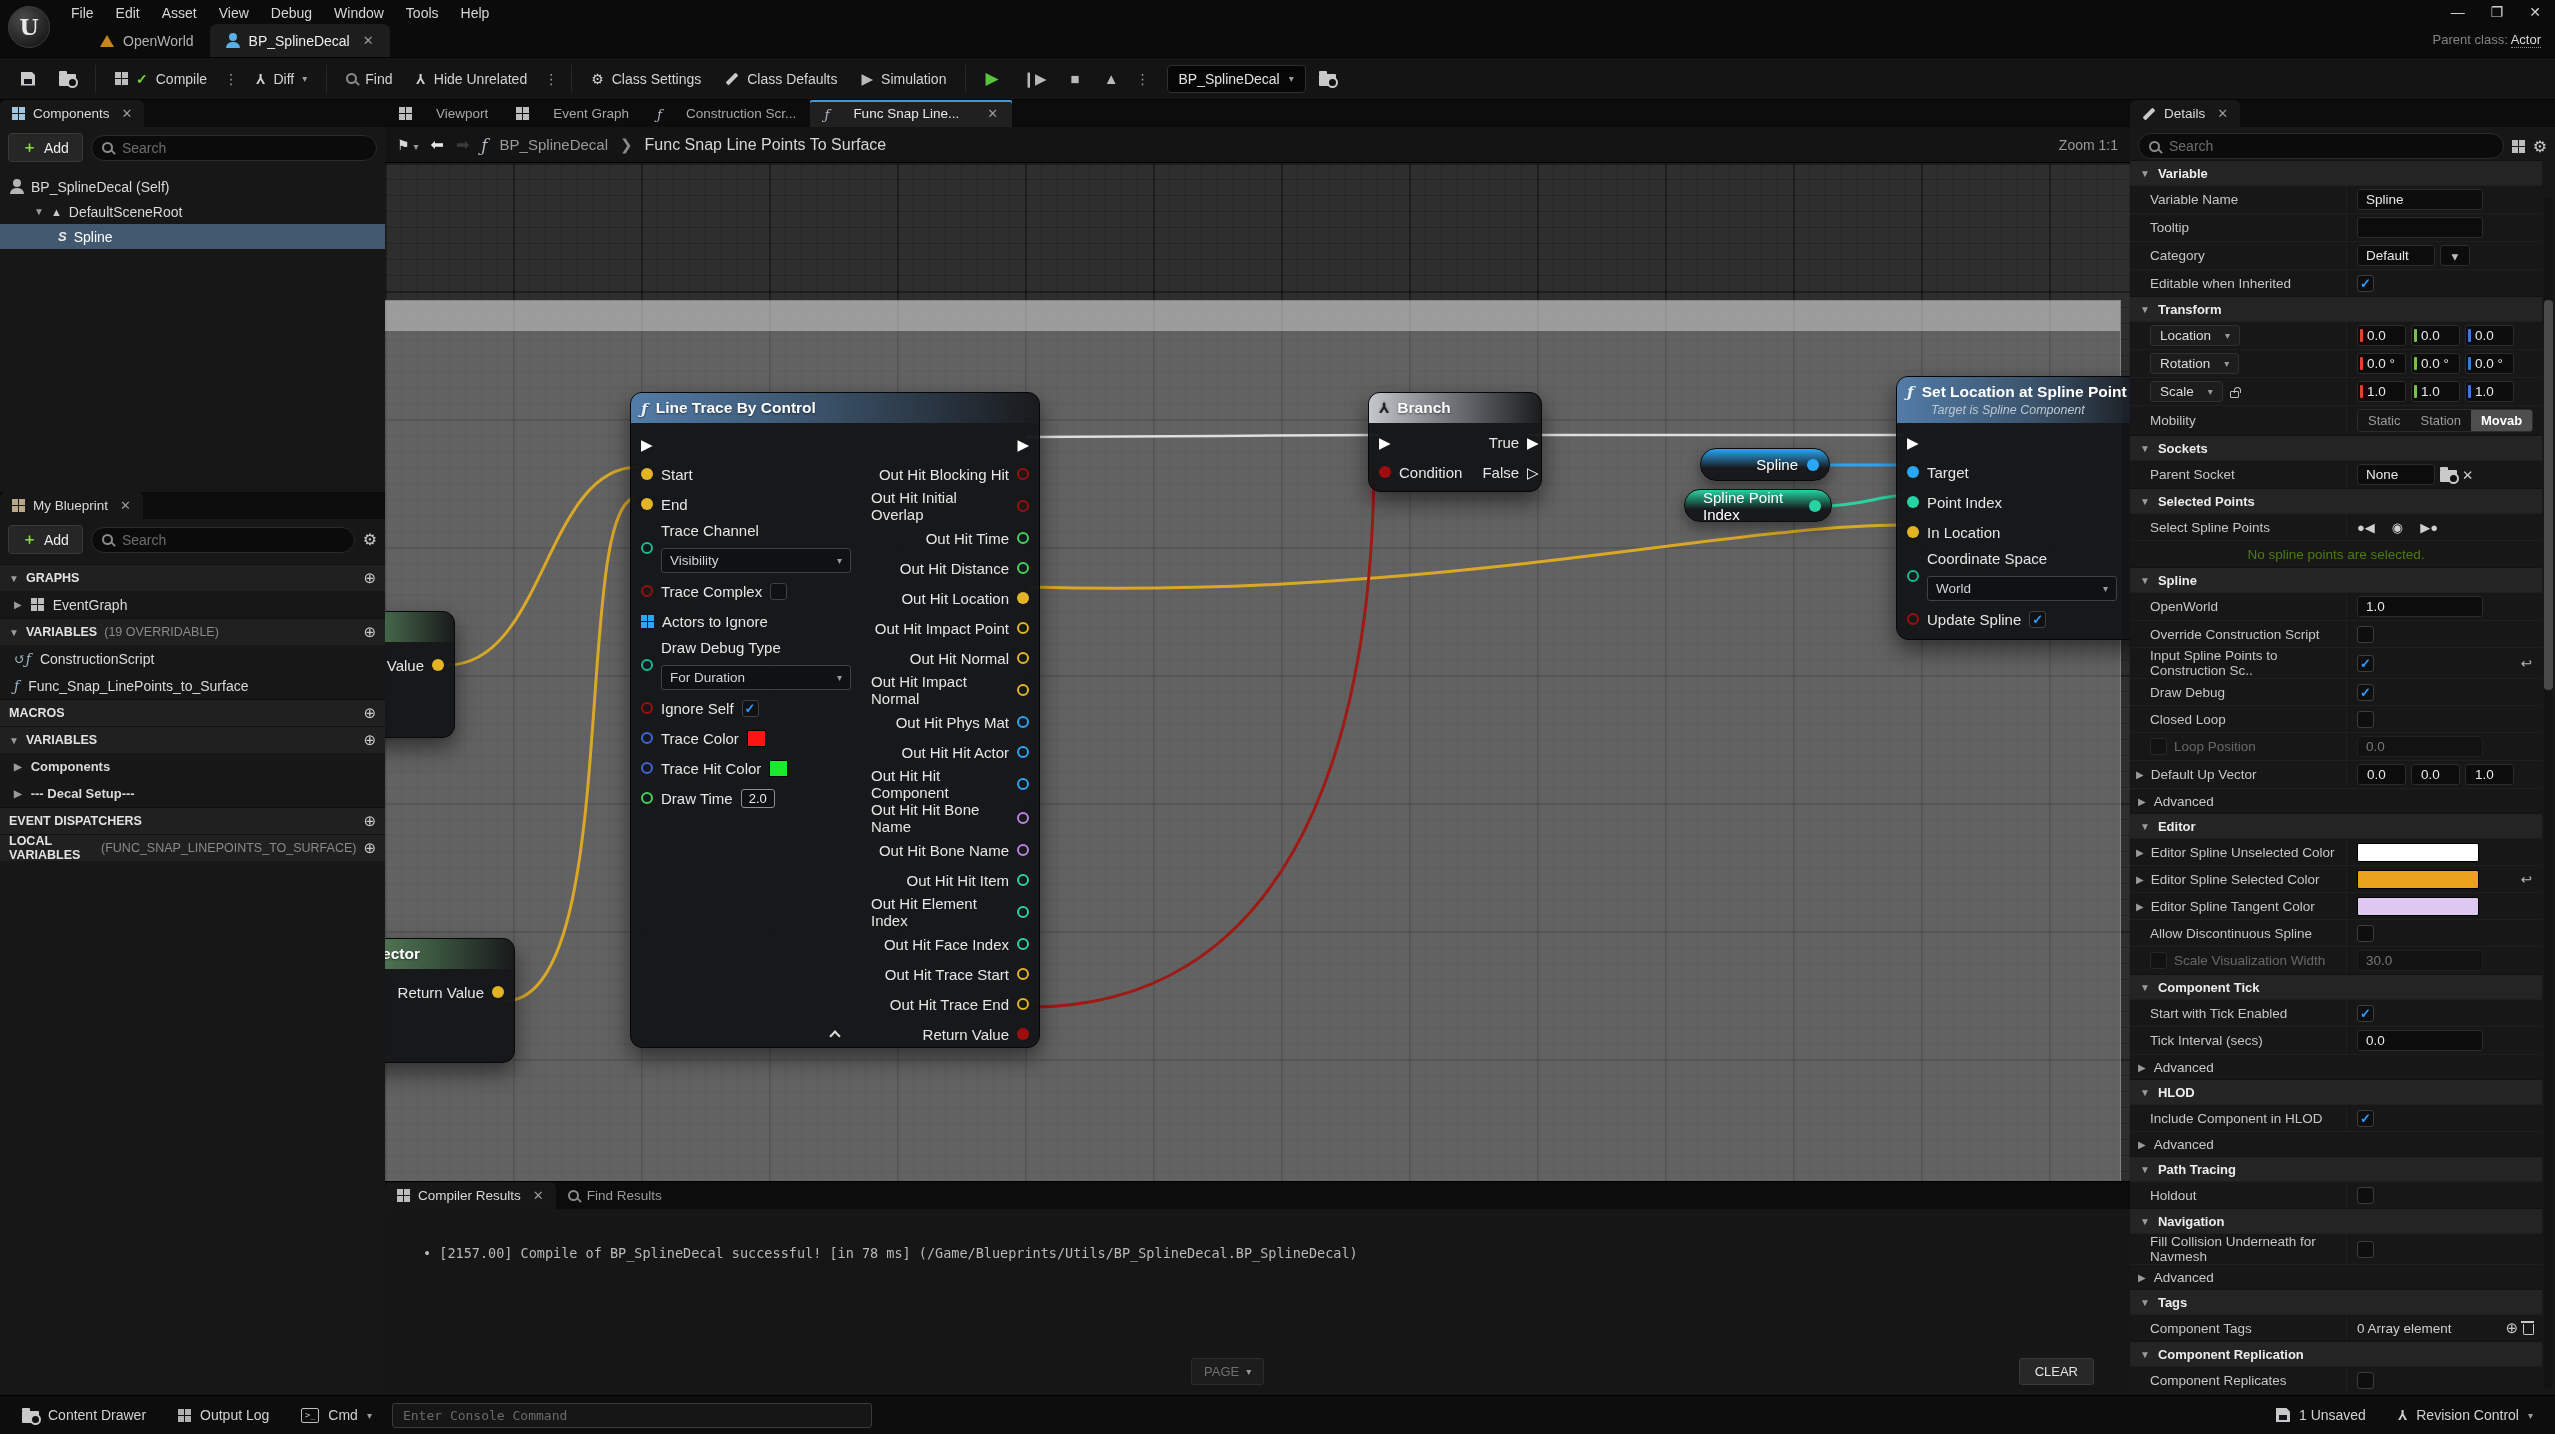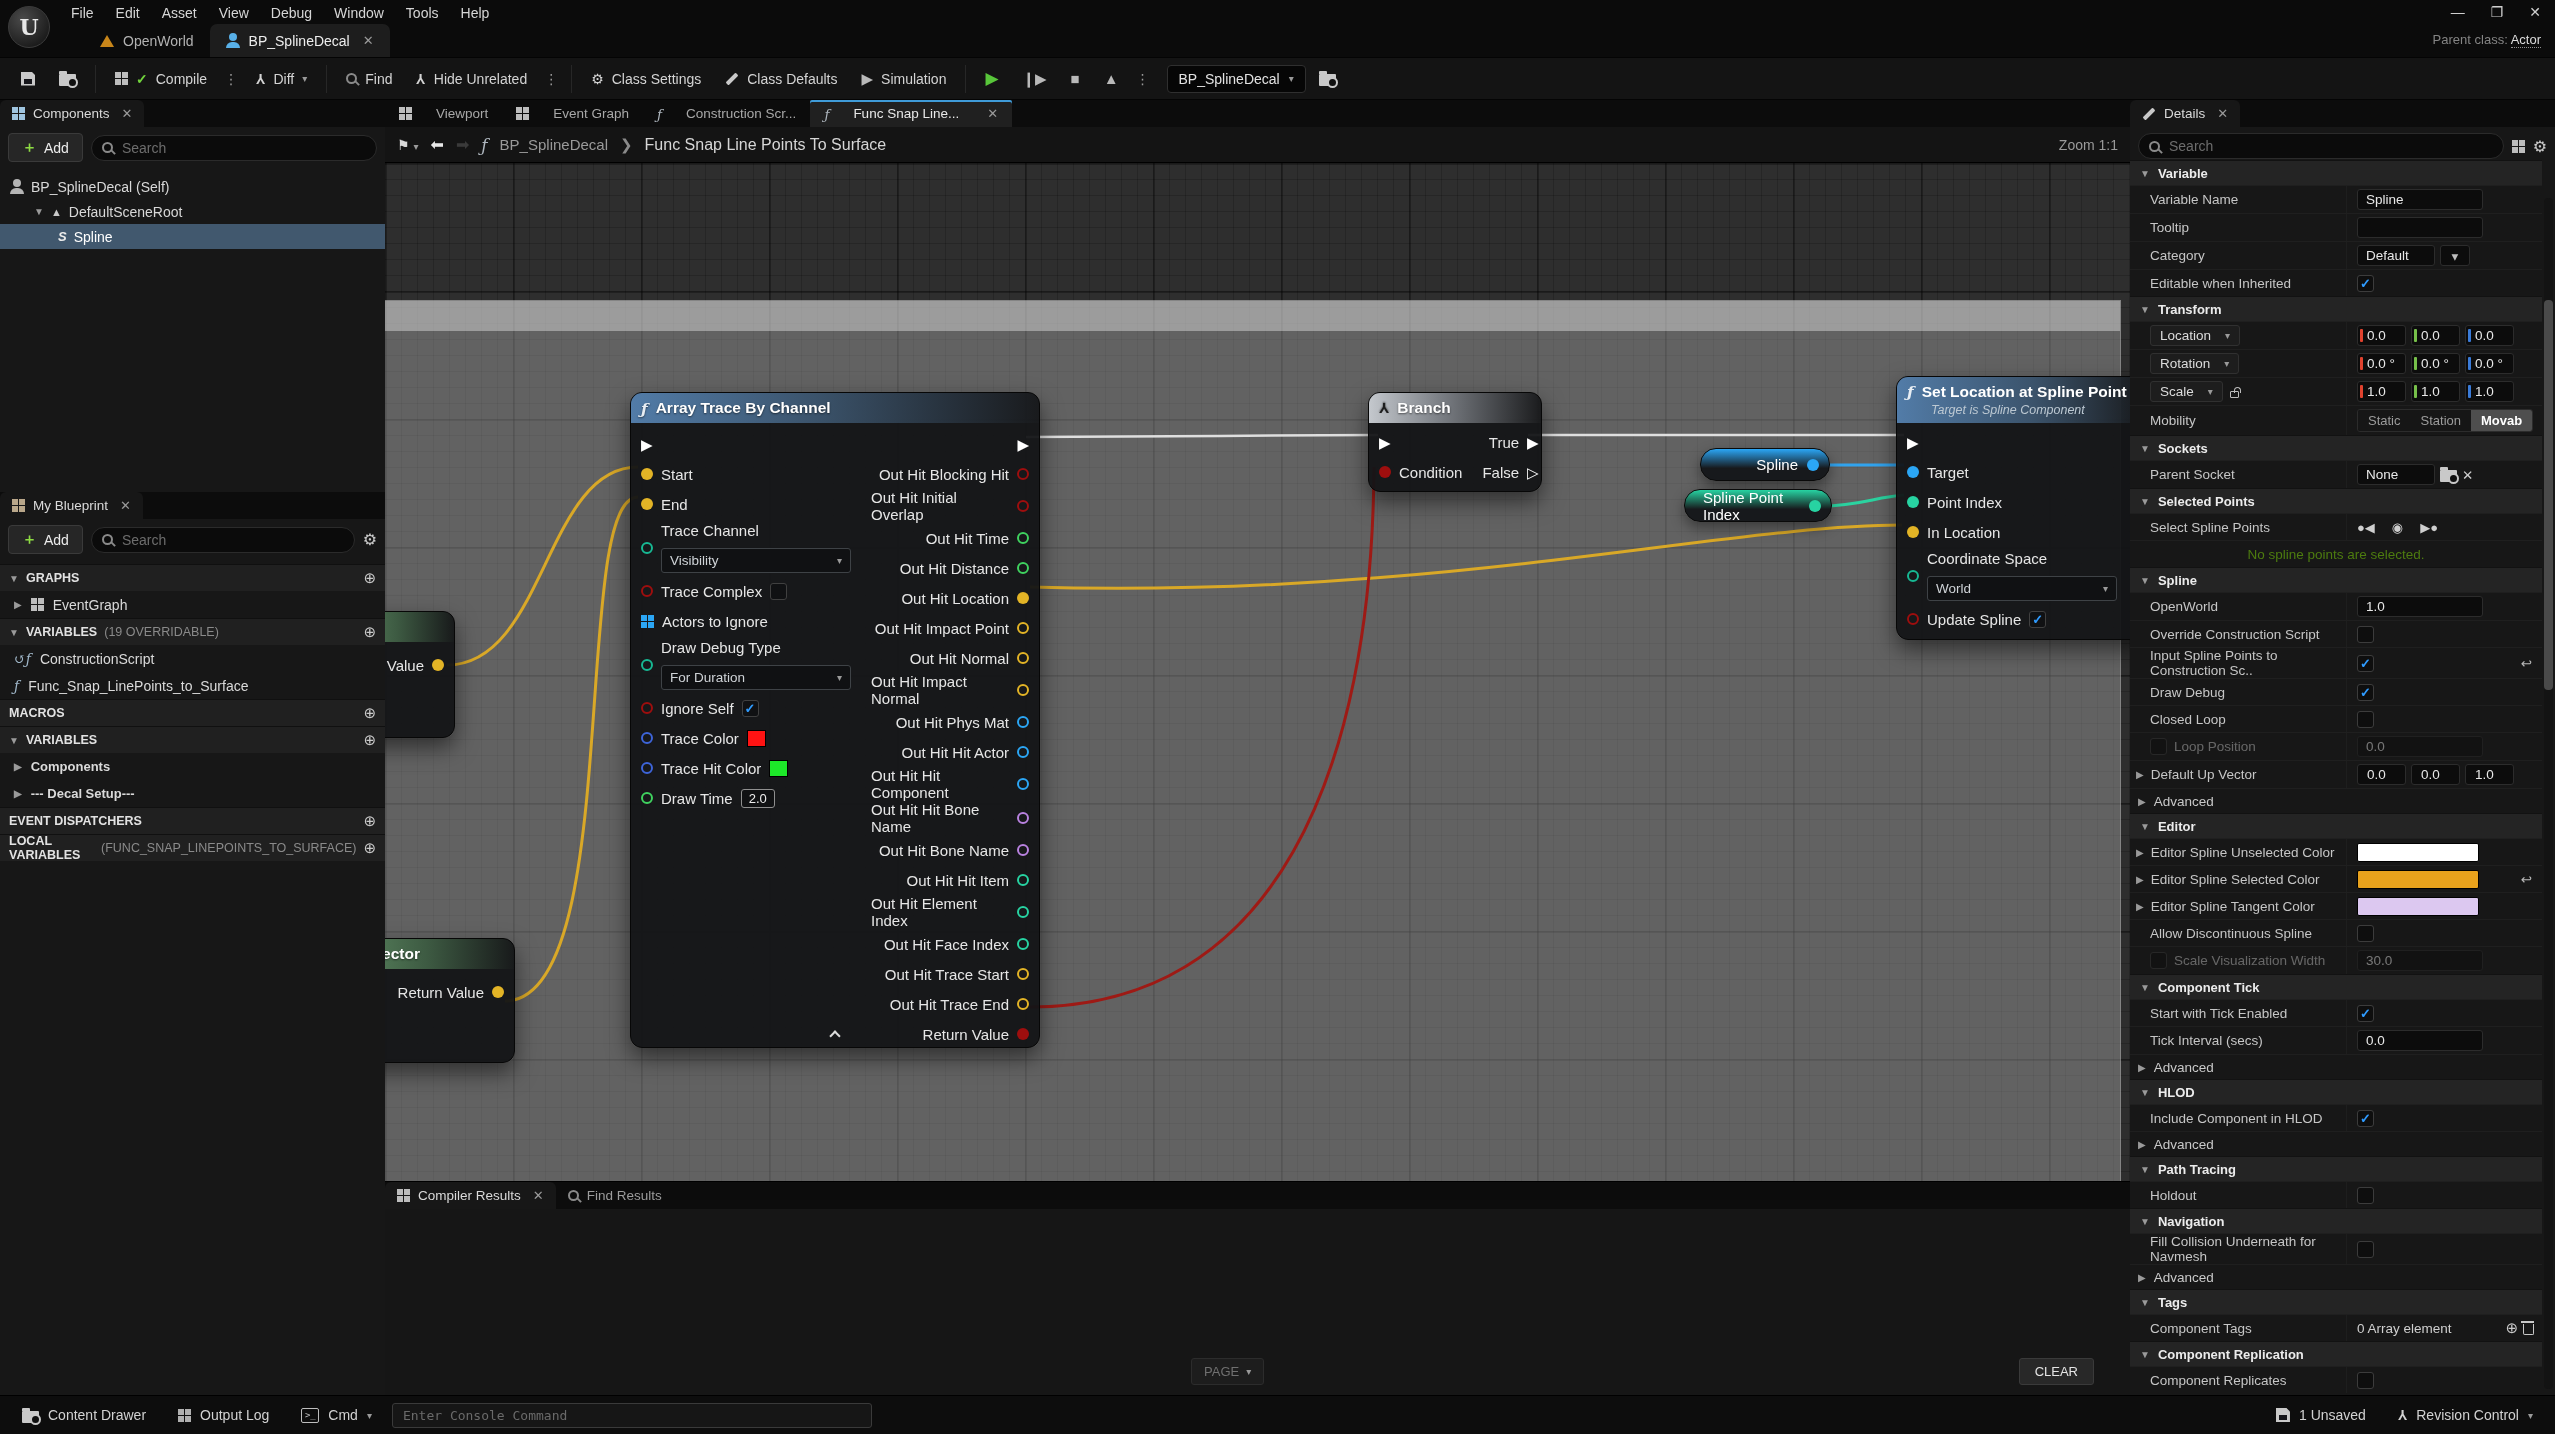--- a/index.html
+++ b/index.html
@@ -418,21 +418,21 @@
         <div class="nhdr green">ke Vector</div>
         <div class="prow out" style="margin-top:8px">
           <span>Return Value</span>
           <span class="pin fill" style="--c:#e3b426"></span>
         </div>
       </div>
 
       <div class="node" style="left:245px;top:229px;width:410px;height:656px">
         <div class="nhdr fn">
           <span class="fnglyph" style="color:#e8eef4">ƒ</span>
-          <span>Array Trace By Channel</span>
+          <span>Line Trace By Control</span>
         </div>
         <div class="nbody">
           <div class="ncol in" id="ltIn">
               <div class="prow">
                 <span class="pin-exec">▶</span>
               </div>
               <div class="prow">
                 <span class="pin fill" style="--c: #e3b426;"></span>
                 <span>Start</span>
               </div>
@@ -662,20 +662,23 @@
           <div class="ptab">
             <span class="ic ic-grid"></span>
             <span>Compiler Results</span>
             <span class="tclose">✕</span>
           </div>
           <div class="ptab idle">
             <span class="ic ic-search"></span>
             <span>Find Results</span>
           </div>
         </div>
+      <ul class="loglist" id="logList">
+          <li>[2157.00] Compile of BP_SplineDecal successful! [in 78 ms] (/Game/Blueprints/Utils/BP_SplineDecal.BP_SplineDecal)</li>
+        </ul>
       <span class="pagebtn">
           <span>PAGE</span>
           <span class="caret">▾</span>
         </span>
       <span class="clearbtn">CLEAR</span>
     </div>
   </div>
 
   <div class="details">
     <div class="ptabbar">

